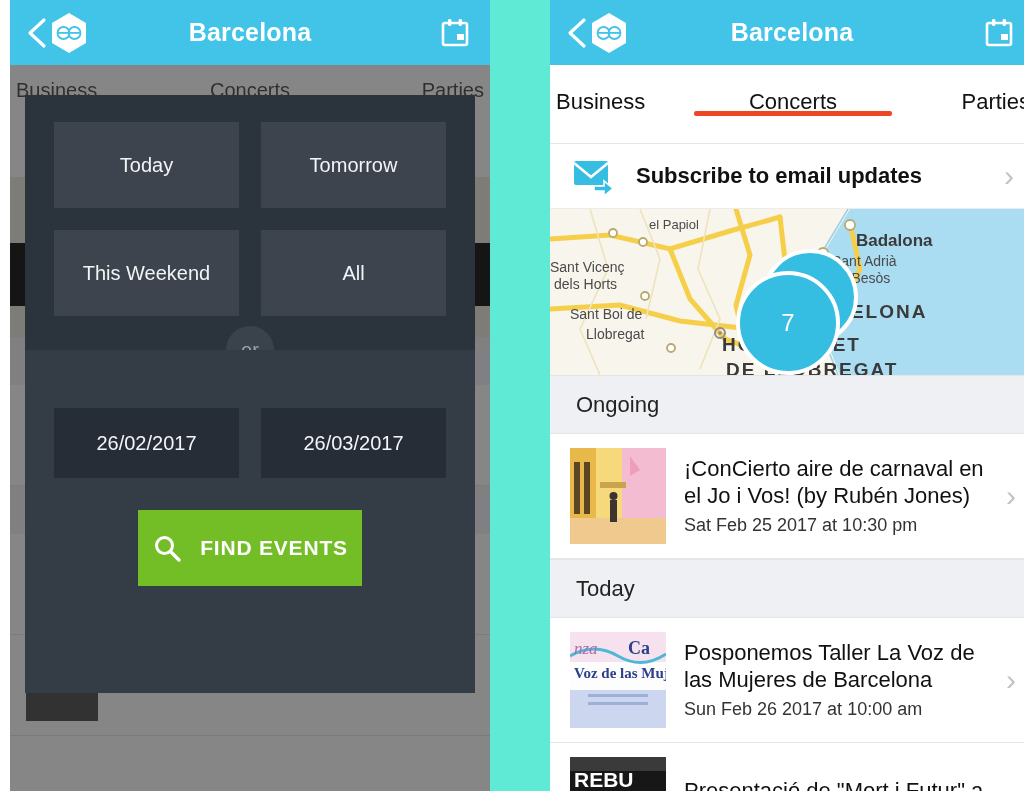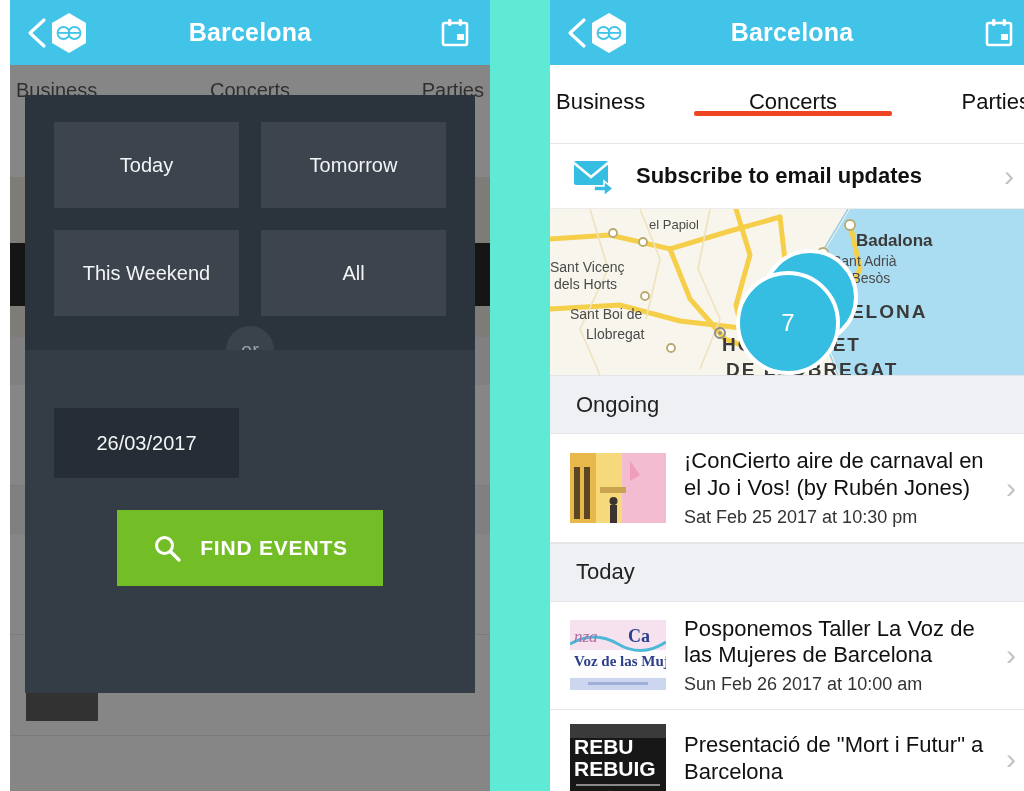--- a/index.html
+++ b/index.html
@@ -87,21 +87,21 @@
   .range-labels{display:grid;grid-template-columns:1fr 1fr;gap:22px;}
   .range-lbl{color:#ffffff;font-size:19px;font-weight:bold;letter-spacing:.4px;}
   .range-fields{display:grid;grid-template-columns:1fr 1fr;gap:22px;margin-top:18px;}
   .date-field{
     height:70px;background:#262d36;border:none;
     color:#f3f5f7;font-size:20px;font-family:inherit;
     display:flex;align-items:center;justify-content:center;cursor:pointer;
   }
   .find-wrap{display:flex;justify-content:center;margin-top:32px;}
   .find-btn{
-    width:266px;height:76px;background:#73bd27;border:none;cursor:pointer;
+    width:224px;height:76px;background:#73bd27;border:none;cursor:pointer;
     display:flex;align-items:center;justify-content:center;gap:18px;
     color:#fff;font-size:21px;font-weight:bold;letter-spacing:.8px;font-family:inherit;
   }
 
   
   .tabs{
     height:78px;background:#ffffff;display:flex;align-items:flex-start;
     border-bottom:1px solid #e6e6e6;position:relative;
   }
   .tab{
@@ -136,21 +136,21 @@
 
   .sec-head{
     height:57px;background:#eef0f3;display:flex;align-items:center;
     padding-left:26px;font-size:22px;color:#222;
     border-top:1px solid #e3e5e8;border-bottom:1px solid #e3e5e8;
   }
   .row{
     display:flex;align-items:center;padding:14px 18px 14px 20px;
     background:#fff;border-bottom:1px solid #e6e6e6;cursor:pointer;
   }
-  .thumb{width:96px;height:70px;flex:0 0 96px;overflow:hidden;position:relative;}
+  .thumb{width:96px;height:96px;flex:0 0 96px;overflow:hidden;position:relative;}
   .row-txt{margin-left:18px;flex:1;min-width:0;}
   .row-title{font-size:22px;color:#111;line-height:1.22;}
   .row-date{font-size:18px;color:#333;margin-top:5px;}
   .row-chev{margin-left:10px;color:#c3c3c3;font-size:30px;flex:0 0 auto;}
 </style>
 </head>
 <body>
 
 <div class="stage">
 
@@ -229,20 +229,21 @@
           <button class="quick-btn">All</button>
         </div>
       </div>
 
       <div class="or-wrap">
         <div class="or-circle">or</div>
       </div>
 
       <div class="modal-bottom">
         <div class="range-fields">
+          <button class="date-field">26/02/2017</button>
           <button class="date-field">26/03/2017</button>
         </div>
         <div class="find-wrap">
           <button class="find-btn">
             <span style="display:flex;">
               <svg width="30" height="30" viewBox="0 0 30 30" aria-hidden="true">
                 <circle cx="12.5" cy="12.5" r="8" fill="none" stroke="#fff" stroke-width="3"></circle>
                 <line x1="18.5" y1="18.5" x2="27" y2="27" stroke="#fff" stroke-width="3.4" stroke-linecap="round"></line>
               </svg>
             </span>

